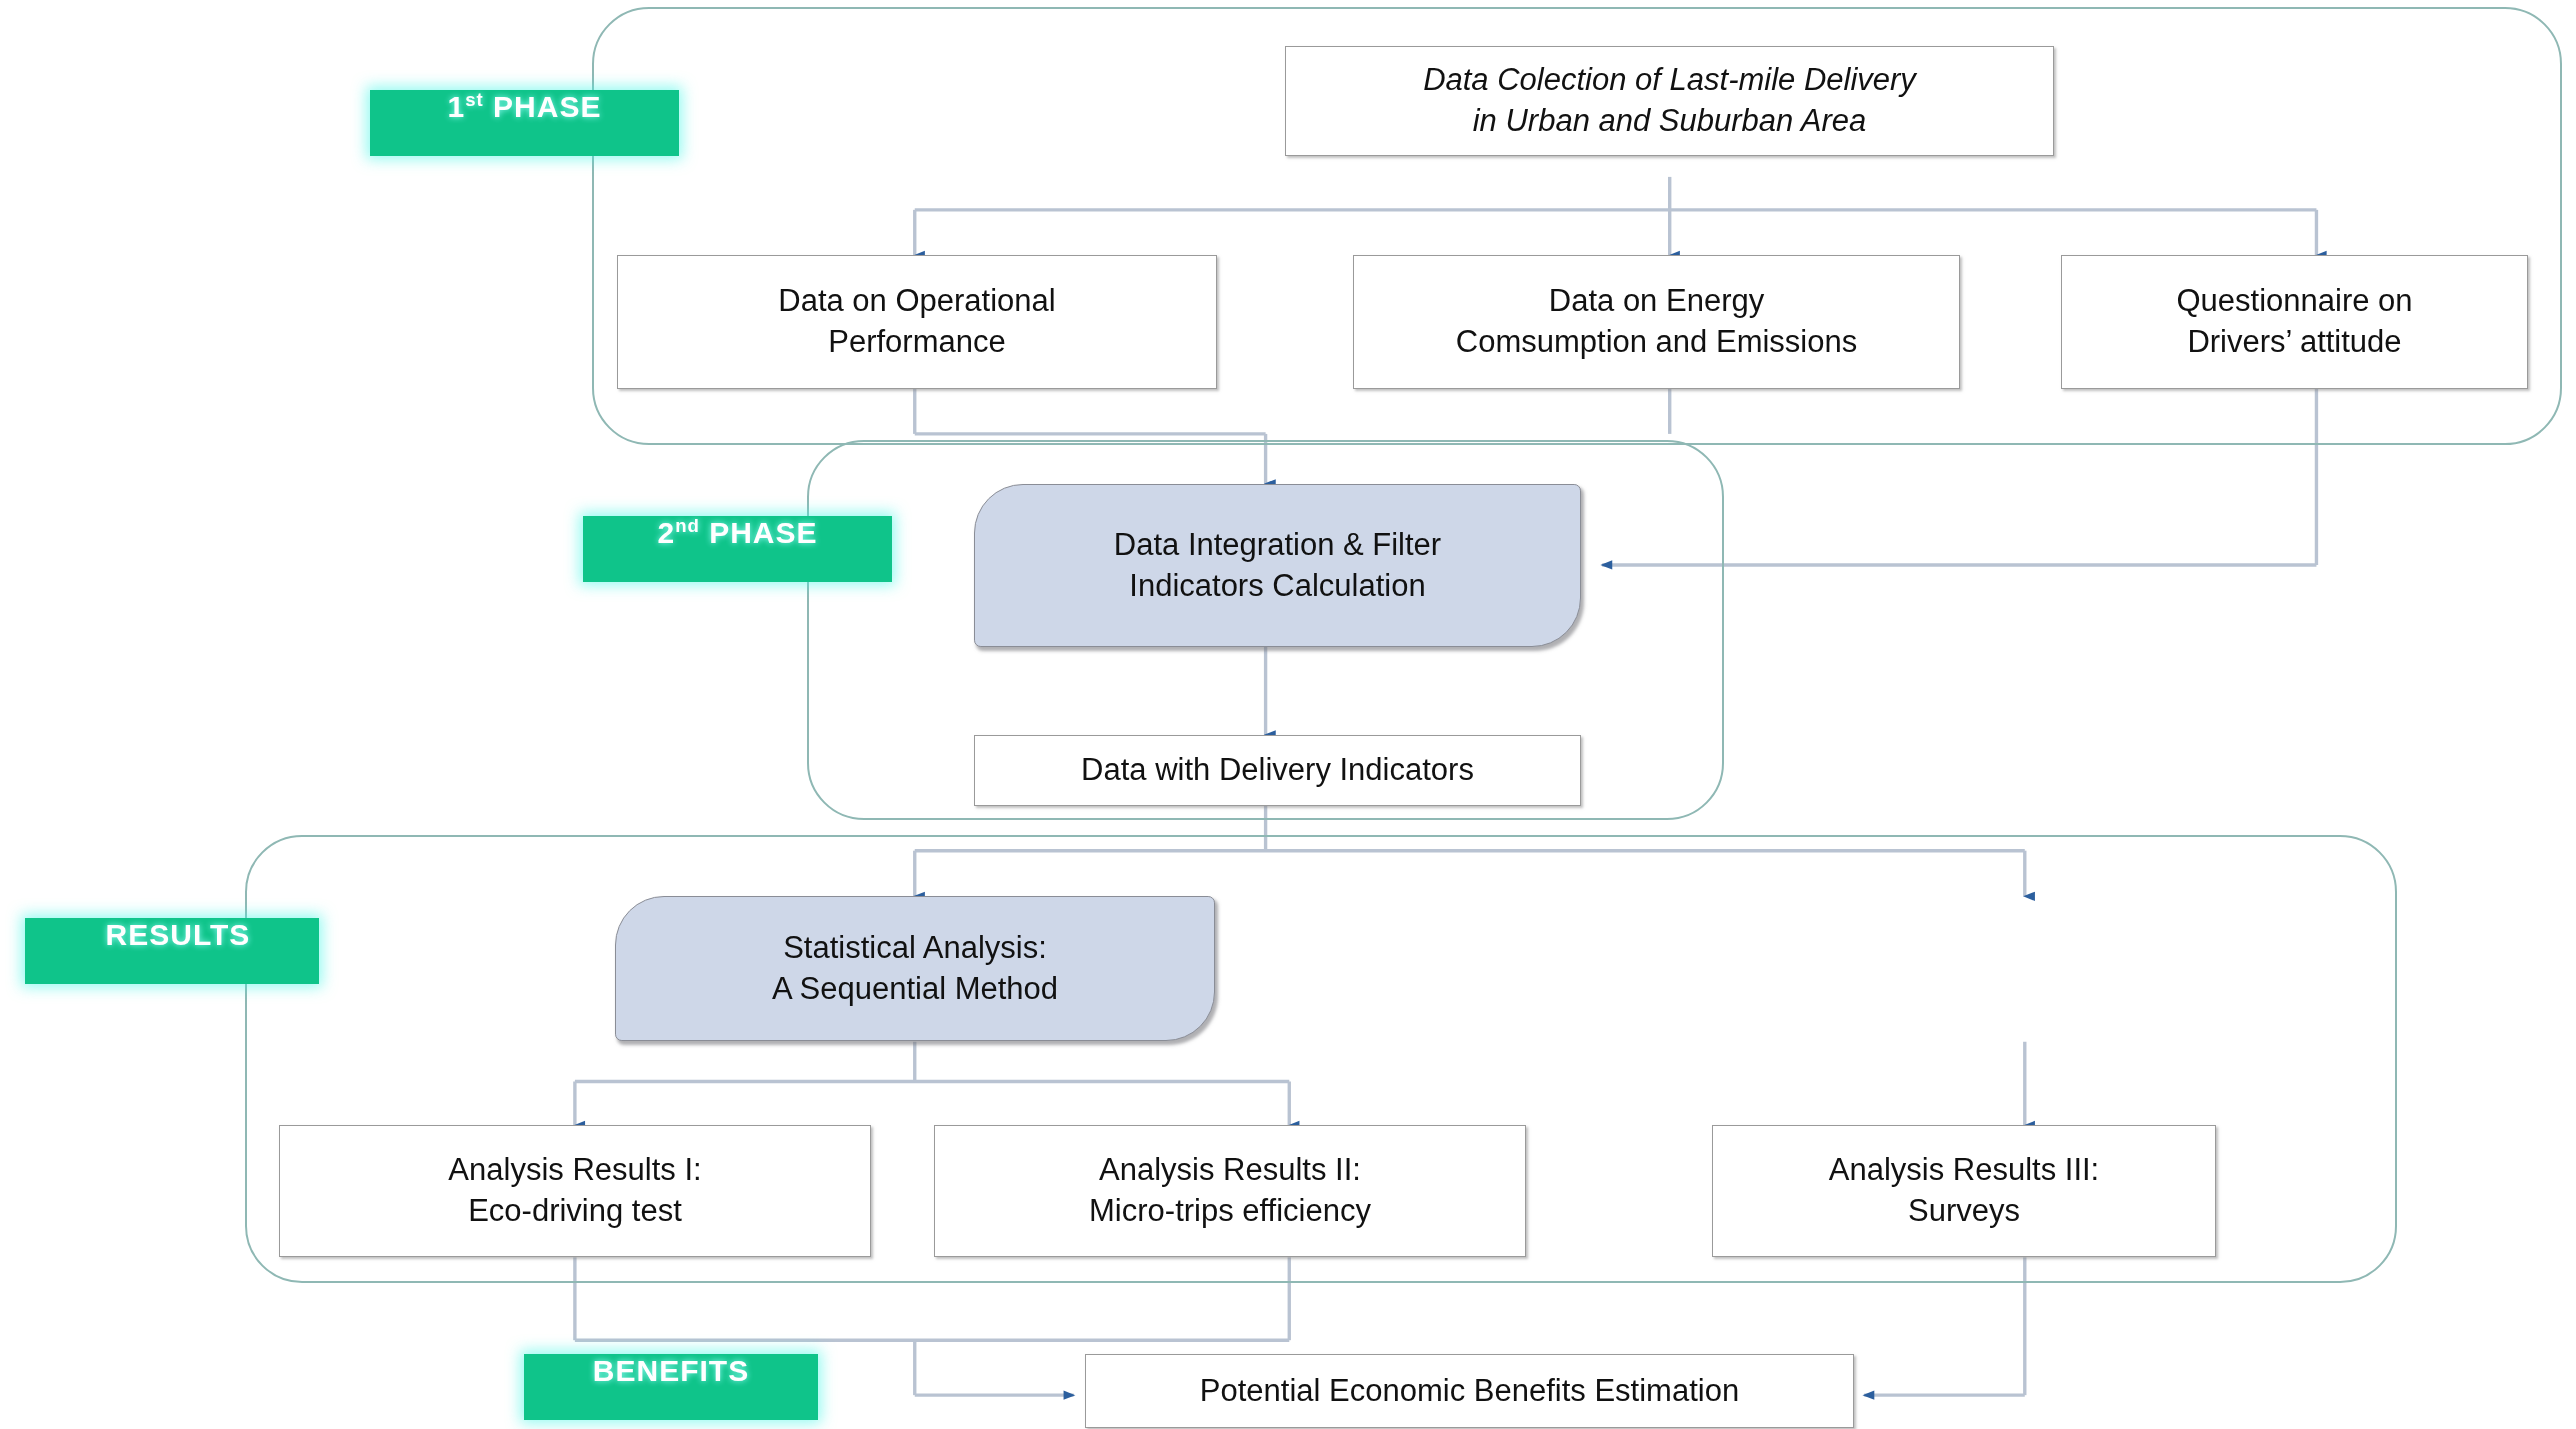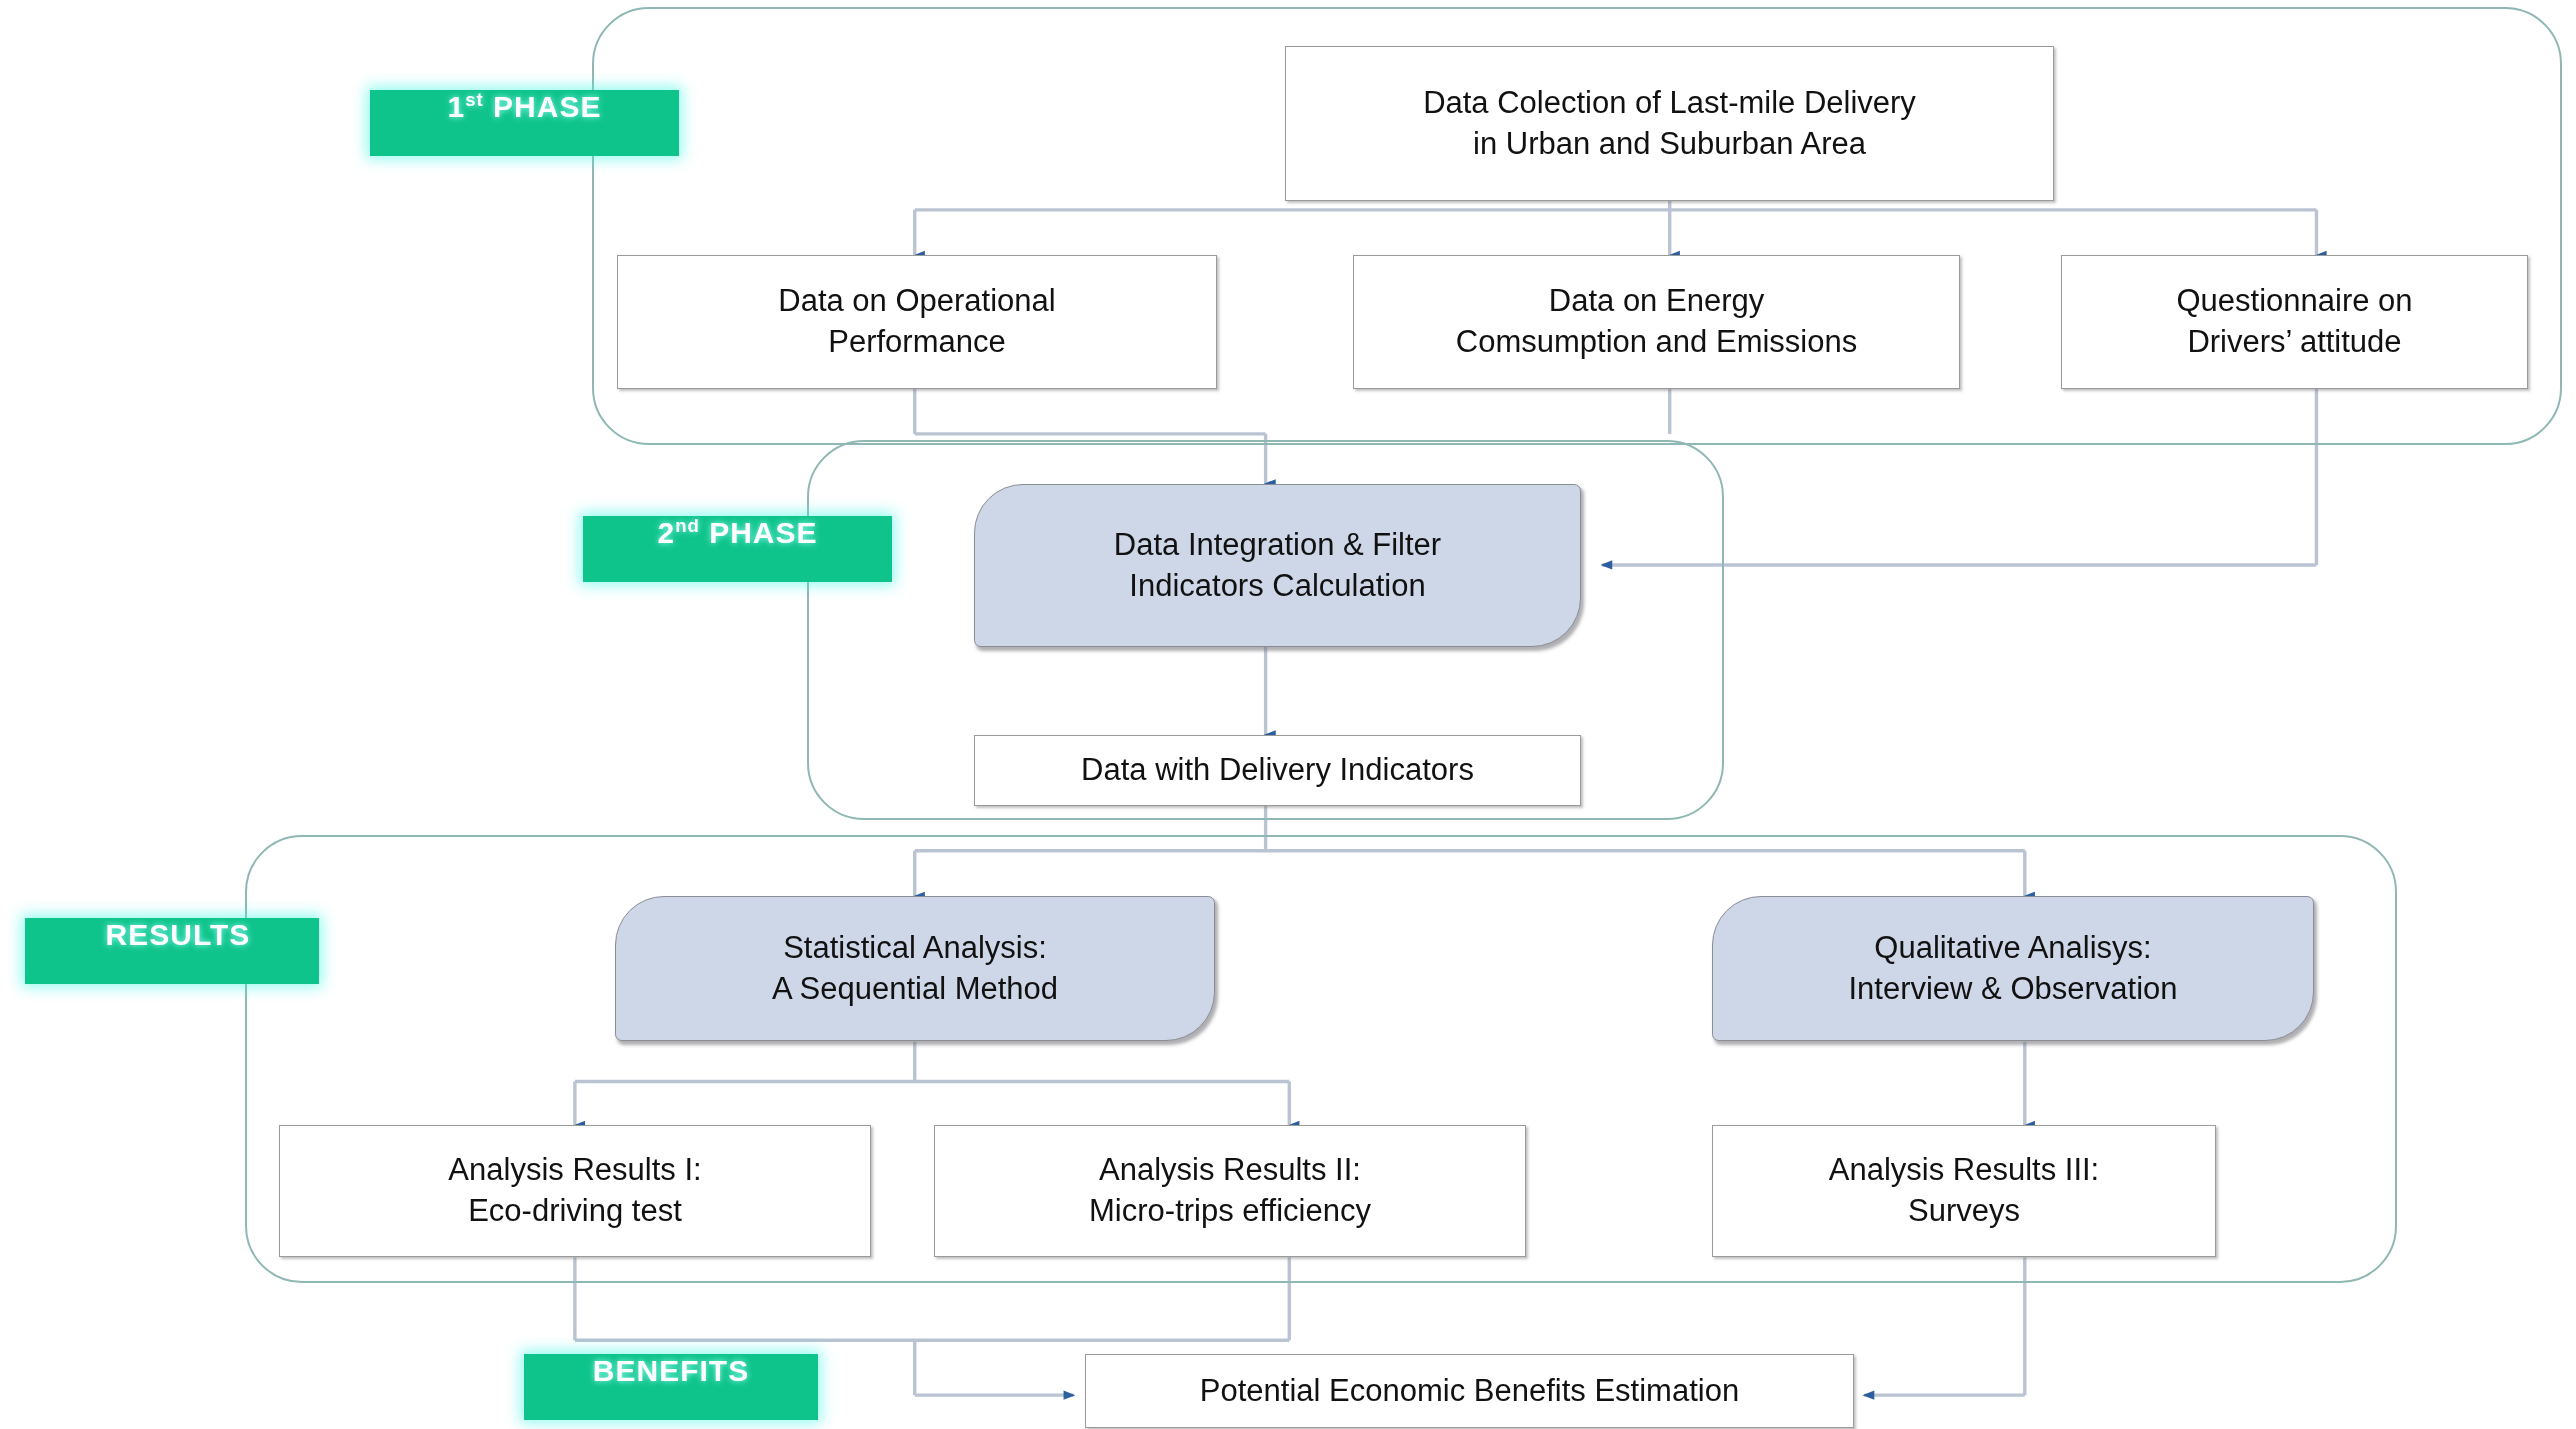--- a/index.html
+++ b/index.html
@@ -158,21 +158,21 @@
   </div>
 
   <div class="phase-badge" style="left:25px; top:918px; width:294px; height:66px; font-size:30px;padding-left:12px;">
     <span>RESULTS</span>
   </div>
 
   <div class="phase-badge" style="left:524px; top:1354px; width:294px; height:66px; font-size:30px;">
     <span>BENEFITS</span>
   </div>
 
-  <div class="node" style="left:1285px; top:46px; width:769px; height:155px; font-size:31px;">
+  <div class="node" style="left:1285px; top:46px; width:769px; height:110px; font-size:31px;font-style:italic;">
     <span class="node-text">Data Colection of Last-mile Delivery
 in Urban and Suburban Area</span>
   </div>
 
   <div class="node" style="left:617px; top:255px; width:600px; height:134px; font-size:31px;">
     <span class="node-text">Data on Operational
 Performance</span>
   </div>
 
   <div class="node" style="left:1353px; top:255px; width:607px; height:134px; font-size:31px;">
@@ -192,24 +192,20 @@
 
   <div class="node" style="left:974px; top:735px; width:607px; height:71px; font-size:31px;">
     <span class="node-text">Data with Delivery Indicators</span>
   </div>
 
   <div class="node process" style="left:615px; top:896px; width:600px; height:145px; font-size:31px;">
     <span class="node-text">Statistical Analysis:
 A Sequential Method</span>
   </div>
 
-  <div class="node process" style="left:1712px; top:896px; width:602px; height:145px; font-size:31px;">
-    <span class="node-text">Qualitative Analisys:
-Interview &amp; Observation</span>
-  </div>
 
   <div class="node" style="left:279px; top:1125px; width:592px; height:132px; font-size:31px;">
     <span class="node-text">Analysis Results I:
 Eco-driving test</span>
   </div>
 
   <div class="node" style="left:934px; top:1125px; width:592px; height:132px; font-size:31px;">
     <span class="node-text">Analysis Results II:
 Micro-trips efficiency</span>
   </div>

